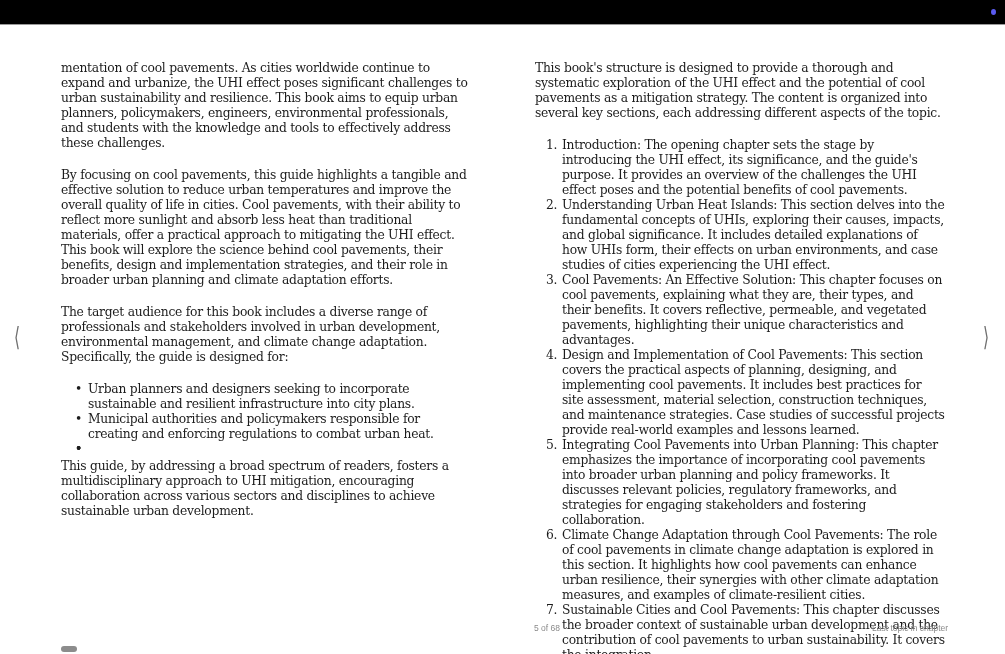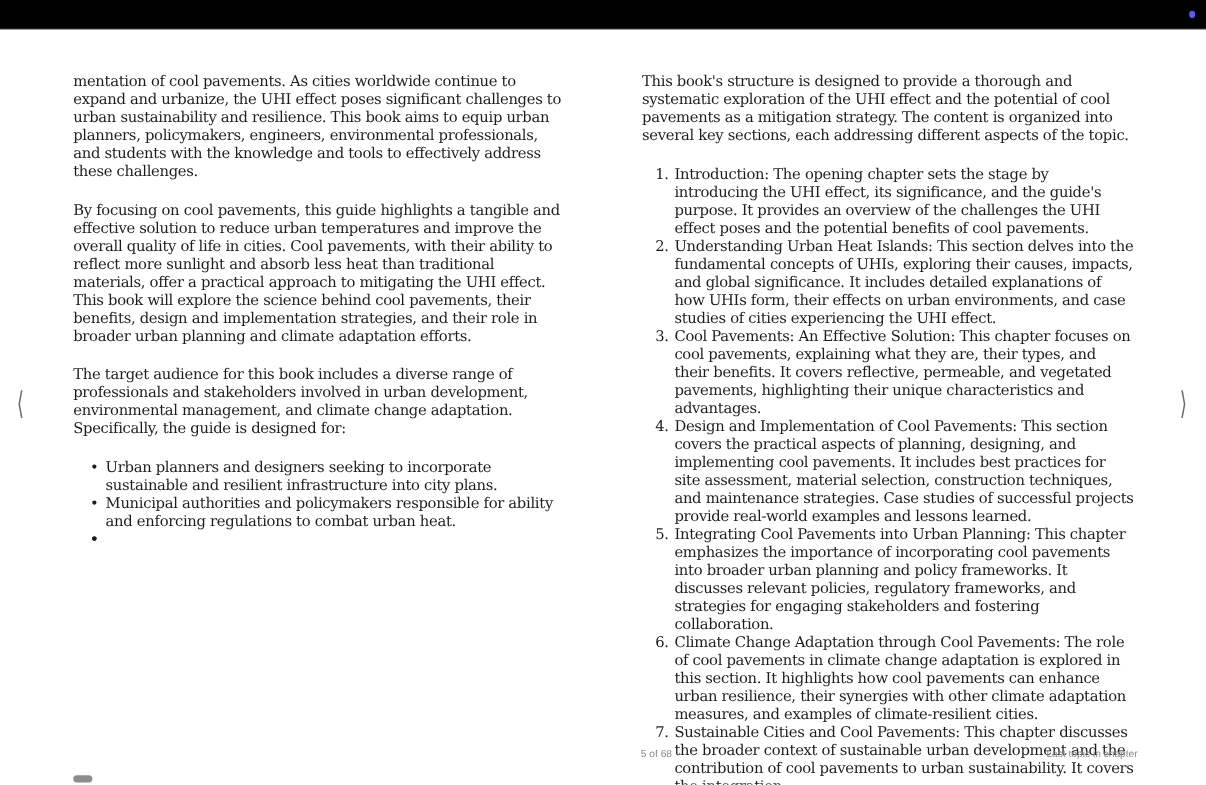--- a/index.html
+++ b/index.html
@@ -47,25 +47,26 @@
 <div class="nav-arrow nav-next">
   <span>⟩</span>
 </div>
 
 <div class="page page-left">
   <p class="para">mentation of cool pavements. As cities worldwide continue to expand and urbanize, the UHI effect poses significant challenges to urban sustainability and resilience. This book aims to equip urban planners, policymakers, engineers, environmental professionals, and students with the knowledge and tools to effectively address these challenges.</p>
   <p class="para">By focusing on cool pavements, this guide highlights a tangible and effective solution to reduce urban temperatures and improve the overall quality of life in cities. Cool pavements, with their ability to reflect more sunlight and absorb less heat than traditional materials, offer a practical approach to mitigating the UHI effect. This book will explore the science behind cool pavements, their benefits, design and implementation strategies, and their role in broader urban planning and climate adaptation efforts.</p>
   <p class="para">The target audience for this book includes a diverse range of professionals and stakeholders involved in urban development, environmental management, and climate change adaptation. Specifically, the guide is designed for:</p>
   <ul class="bullets">
     <li><span class="bullet">•</span><span>Urban planners and designers seeking to incorporate sustainable and resilient infrastructure into city plans.</span></li>
-    <li><span class="bullet">•</span><span>Municipal authorities and policymakers responsible for ability and enforcing regulations to combat urban heat.</span></li>
+    <li><span class="bullet">•</span><span>Municipal authorities and policymakers responsible for creating and enforcing regulations to combat urban heat.</span></li>
     <li><span class="bullet">•</span></li>
     <li><span class="bullet">•</span></li>
     <li><span class="bullet">•</span></li>
   </ul>
+  <p class="para" style="margin-bottom:0">This guide, by addressing a broad spectrum of readers, fosters a multidisciplinary approach to UHI mitigation, encouraging collaboration across various sectors and disciplines to achieve sustainable urban development.</p>
 
 </div>
 
 <div class="page page-right">
   <p class="para">This book's structure is designed to provide a thorough and systematic exploration of the UHI effect and the potential of cool pavements as a mitigation strategy. The content is organized into several key sections, each addressing different aspects of the topic.</p>
   <ol class="numbered">
     <li><span class="num">1.</span><span>Introduction: The opening chapter sets the stage by introducing the UHI effect, its significance, and the guide's purpose. It provides an overview of the challenges the UHI effect poses and the potential benefits of cool pavements.</span></li>
     <li><span class="num">2.</span><span>Understanding Urban Heat Islands: This section delves into the fundamental concepts of UHIs, exploring their causes, impacts, and global significance. It includes detailed explanations of how UHIs form, their effects on urban environments, and case studies of cities experiencing the UHI effect.</span></li>
     <li><span class="num">3.</span><span>Cool Pavements: An Effective Solution: This chapter focuses on cool pavements, explaining what they are, their types, and their benefits. It covers reflective, permeable, and vegetated pavements, highlighting their unique characteristics and advantages.</span></li>
     <li><span class="num">4.</span><span>Design and Implementation of Cool Pavements: This section covers the practical aspects of planning, designing, and implementing cool pavements. It includes best practices for site assessment, material selection, construction techniques, and maintenance strategies. Case studies of successful projects provide real-world examples and lessons learned.</span></li>

